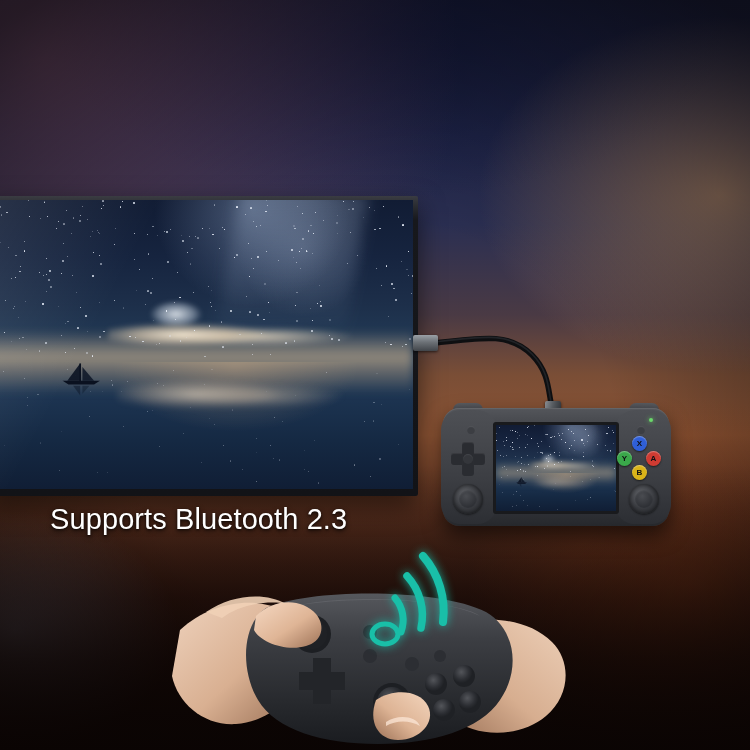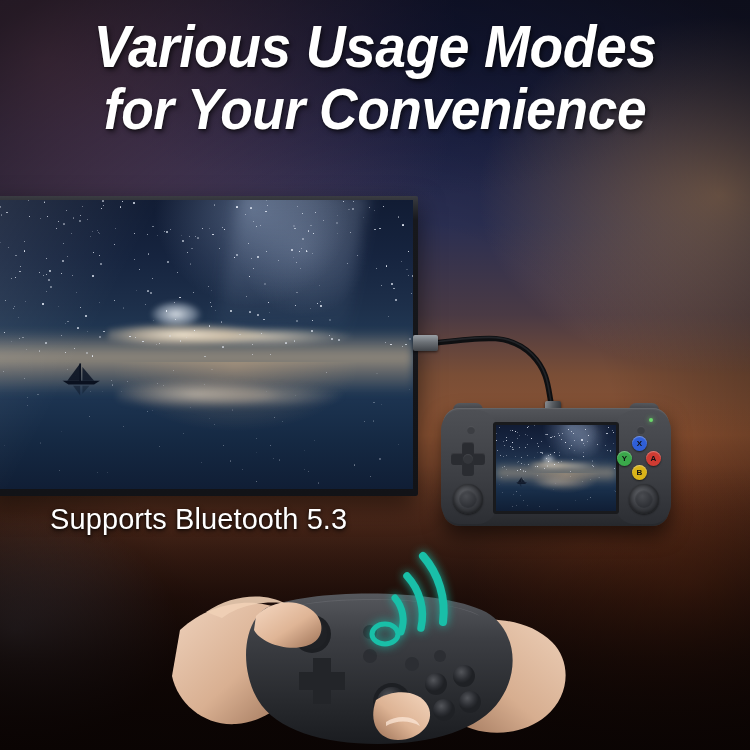--- a/index.html
+++ b/index.html
@@ -240,24 +240,20 @@
 
   <div class="bg bg-base"></div>
   <div class="bg bg-glowNavy"></div>
   <div class="bg bg-glowTL"></div>
   <div class="bg bg-glowTR"></div>
   <div class="bg bg-glowML"></div>
   <div class="bg bg-glowBR"></div>
   <div class="bg bg-vig"></div>
   <div class="bg bg-botdark"></div>
 
-  <div class="headline">
-    <span class="hl-line l1">Various Usage Modes</span>
-    <span class="hl-line l2">for Your Convenience</span>
-  </div>
 
   <div class="tv-stand">
     <div class="stand-bar"></div>
     <div class="stand-leg"></div>
   </div>
 
   <div class="tv">
     <div class="tv-body"></div>
     <div class="tv-screen">
       <div class="scene">
@@ -792,21 +788,21 @@
 
     <div class="abxy">
       <div class="btn x" style="background: rgb(47, 95, 216);">X</div>
       <div class="btn y" style="background: rgb(58, 168, 74);">Y</div>
       <div class="btn a" style="background: rgb(207, 59, 50);">A</div>
       <div class="btn b" style="background: rgb(217, 179, 25);">B</div>
     </div>
   </div>
 
   <div class="subtitle">
-    <span class="sub-line">Supports Bluetooth 5.3</span>
+    <span class="sub-line">Supports Bluetooth 2.3</span>
   </div>
 
   <div class="btwaves">
     <svg viewBox="0 0 130 120">
       <ellipse cx="30" cy="86" rx="13" ry="10" fill="none" stroke="#19bfa8" stroke-width="5"></ellipse>
       <path d="M46 84 A 34 34 0 0 0 40 50" fill="none" stroke="#19bfa8" stroke-width="7" stroke-linecap="round"></path>
       <path d="M66 80 A 58 58 0 0 0 52 28" fill="none" stroke="#19bfa8" stroke-width="7.5" stroke-linecap="round"></path>
       <path d="M88 74 A 84 84 0 0 0 68 8" fill="none" stroke="#19bfa8" stroke-width="8" stroke-linecap="round"></path>
     </svg>
   </div>

